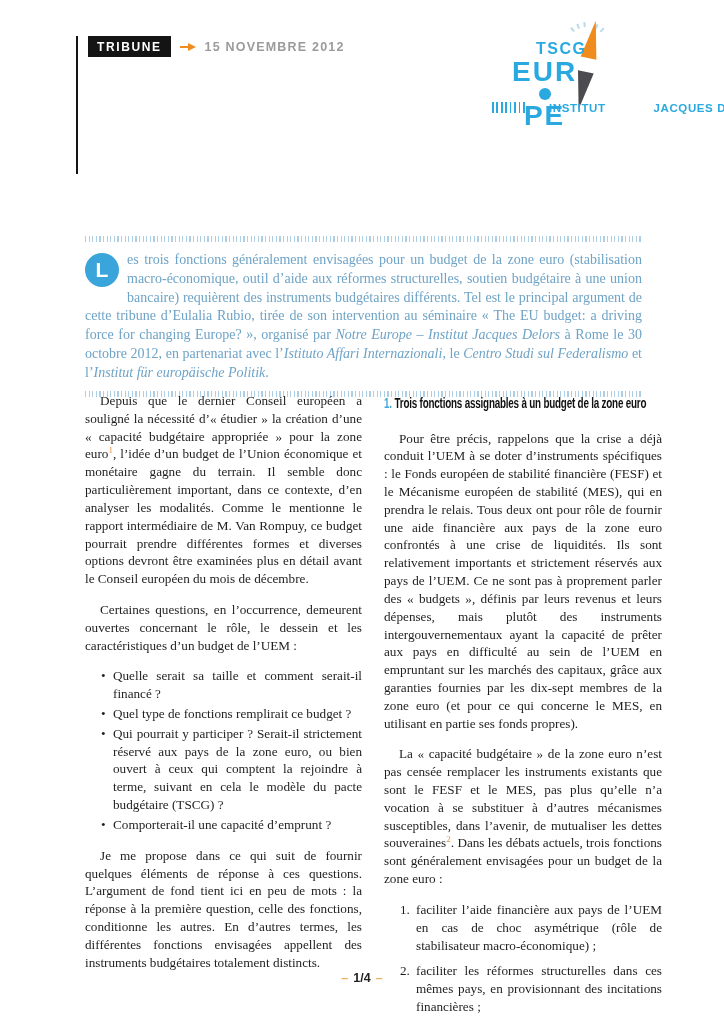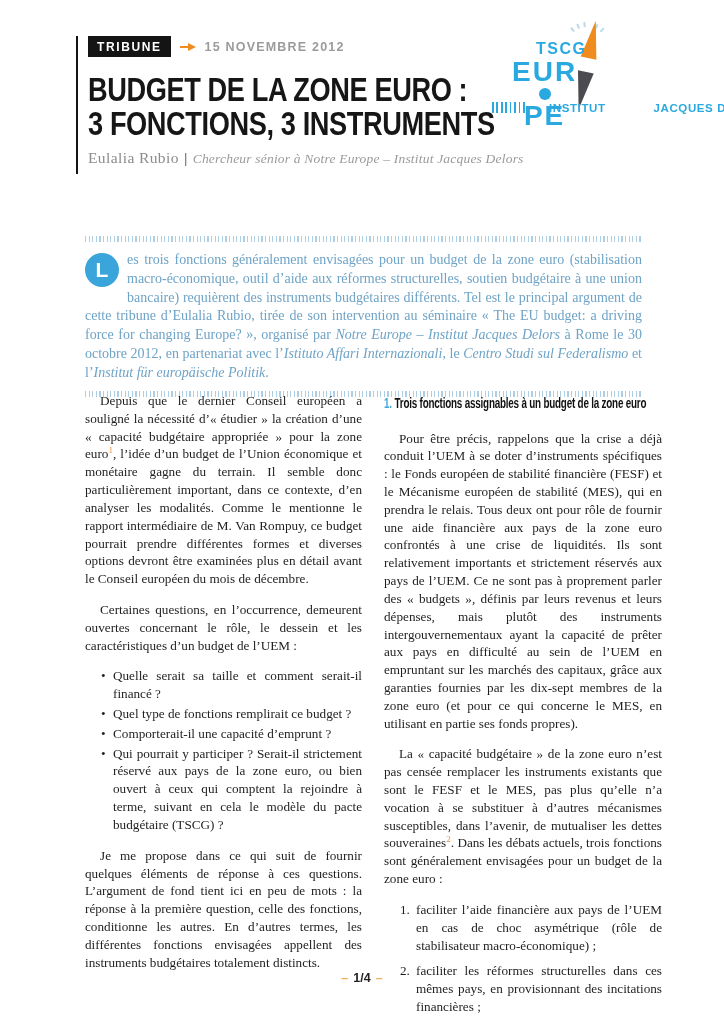--- a/index.html
+++ b/index.html
@@ -80,28 +80,21 @@
 
   <div class="kicker-row">
     <span class="kicker">TRIBUNE</span>
     <span class="arrow-icon">
         <span class="bar"></span>
         <span class="head"></span>
       </span>
     <span class="date">15 NOVEMBRE 2012</span>
   </div>
 
-  <div class="title">
-    <div class="title-line">BUDGET DE LA ZONE EURO :</div>
-    <div class="title-line">3 FONCTIONS, 3 INSTRUMENTS</div>
-  </div>
 
-  <div class="author">
-    <span>Eulalia Rubio</span><span class="sep">|</span><span class="role">Chercheur sénior à Notre Europe – Institut Jacques Delors</span>
-  </div>
 
   <div class="logo">
     <div class="dialtick" style="transform:rotate(-38deg)"></div>
     <div class="dialtick" style="transform:rotate(-22deg)"></div>
     <div class="dialtick" style="transform:rotate(-6deg)"></div>
     <div class="dialtick" style="transform:rotate(24deg)"></div>
     <div class="dialtick" style="transform:rotate(40deg)"></div>
     <div class="needle">
       <div class="n-top"></div>
         <div class="n-gap"></div>
@@ -131,22 +124,22 @@
     <div class="tickline"></div>
   </div>
 
   <div class="columns">
     <div class="col">
       <p>Depuis que le dernier Conseil européen a souligné la nécessité d’« étudier » la création d’une « capacité budgétaire appropriée » pour la zone euro<sup class="fn">1</sup>, l’idée d’un budget de l’Union économique et monétaire gagne du terrain. Il semble donc particulièrement important, dans ce contexte, d’en analyser les modalités. Comme le mentionne le rapport intermédiaire de M. Van Rompuy, ce budget pourrait prendre différentes formes et diverses options devront être examinées plus en détail avant le Conseil européen du mois de décembre.</p>
       <p>Certaines questions, en l’occurrence, demeurent ouvertes concernant le rôle, le dessein et les caractéristiques d’un budget de l’UEM :</p>
       <ul class="bullets">
         <li>Quelle serait sa taille et comment serait-il financé ?</li>
         <li>Quel type de fonctions remplirait ce budget ?</li>
+        <li>Qui pourrait y participer ? Serait-il strictement réservé aux pays de la zone euro, ou bien ouvert à ceux qui comptent la rejoindre à terme, suivant en cela le modèle du pacte budgétaire (TSCG) ?</li>
         <li>Comporterait-il une capacité d’emprunt ?</li>
-        <li>Qui pourrait y participer ? Serait-il strictement réservé aux pays de la zone euro, ou bien ouvert à ceux qui comptent la rejoindre à terme, suivant en cela le modèle du pacte budgétaire (TSCG) ?</li>
       </ul>
       <p>Je me propose dans ce qui suit de fournir quelques éléments de réponse à ces questions. L’argument de fond tient ici en peu de mots : la réponse à la première question, celle des fonctions, conditionne les autres. En d’autres termes, les différentes fonctions envisagées appellent des instruments budgétaires totalement distincts.</p>
     </div>
     <div class="col">
       <div class="sec-heading">
         <span class="inner"><span class="sec-num">1.</span><span>Trois fonctions assignables à un budget de la zone euro</span></span>
       </div>
       <p>Pour être précis, rappelons que la crise a déjà conduit l’UEM à se doter d’instruments spécifiques : le Fonds européen de stabilité financière (FESF) et le Mécanisme européen de stabilité (MES), qui en prendra le relais. Tous deux ont pour rôle de fournir une aide financière aux pays de la zone euro confrontés à une crise de liquidités. Ils sont relativement importants et strictement réservés aux pays de l’UEM. Ce ne sont pas à proprement parler des « budgets », définis par leurs revenus et leurs dépenses, mais plutôt des instruments intergouvernementaux ayant la capacité de prêter aux pays en difficulté au sein de l’UEM en empruntant sur les marchés des capitaux, grâce aux garanties fournies par les dix-sept membres de la zone euro (et pour ce qui concerne le MES, en utilisant en partie ses fonds propres).</p>
       <p>La « capacité budgétaire » de la zone euro n’est pas censée remplacer les instruments existants que sont le FESF et le MES, pas plus qu’elle n’a vocation à se substituer à d’autres mécanismes susceptibles, dans l’avenir, de mutualiser les dettes souveraines<sup class="fn">2</sup>. Dans les débats actuels, trois fonctions sont généralement envisagées pour un budget de la zone euro :</p>
       <ol class="numbered">

